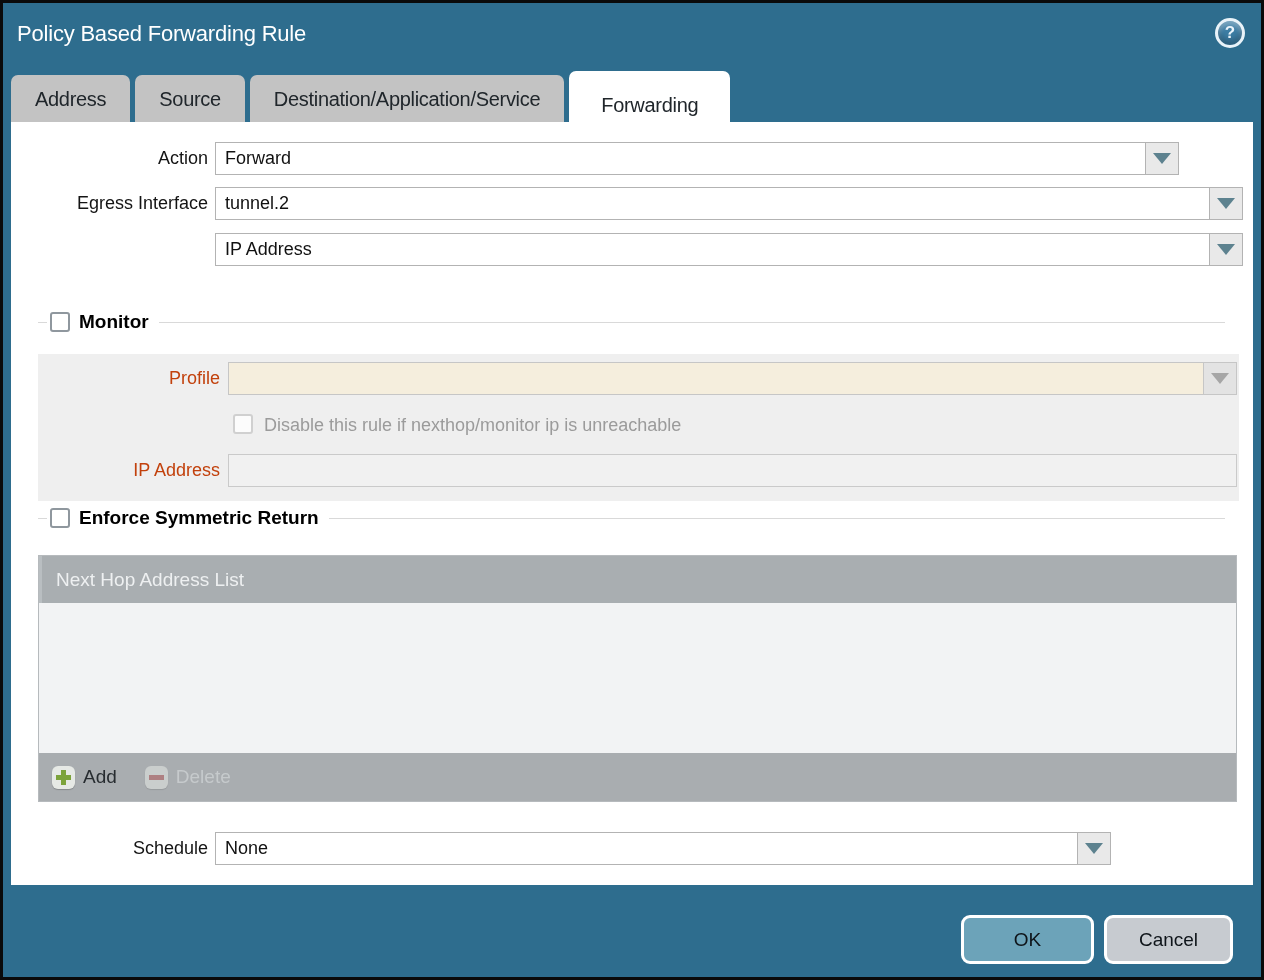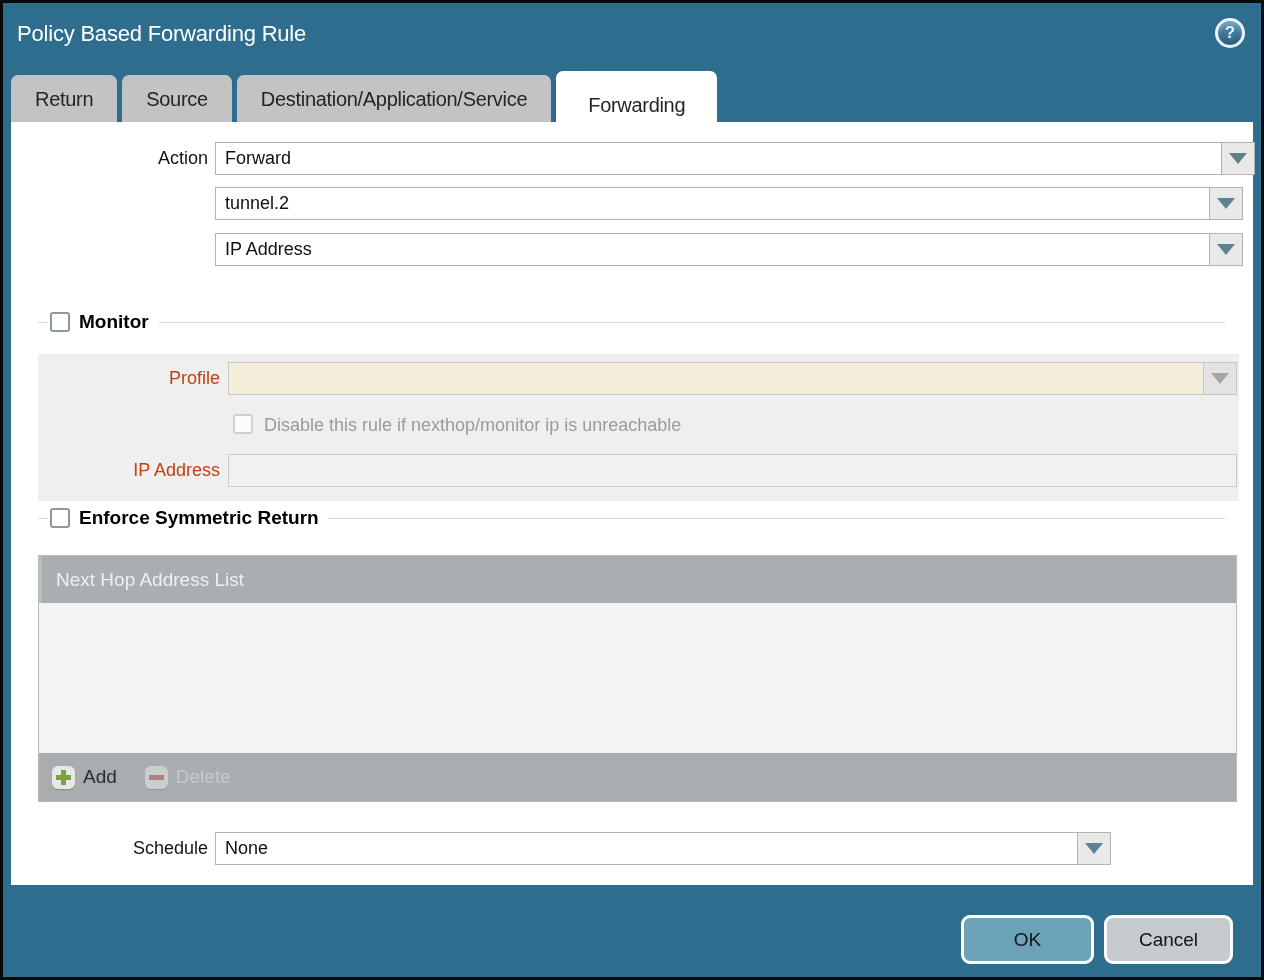--- a/index.html
+++ b/index.html
@@ -74,36 +74,37 @@
 </style>
 </head>
 <body>
 
 <div class="dialog">
 
   <div class="title">Policy Based Forwarding Rule</div>
   <div class="help">?</div>
 
   <div class="tabs">
-    <div class="tab">Return</div>
+    <div class="tab">Address</div>
     <div class="tab">Source</div>
     <div class="tab">Destination/Application/Service</div>
     <div class="tab active">Forwarding</div>
   </div>
 
   <div class="content">
 
     <div class="flabel" style="top:20px;">Action</div>
-    <div class="combo" style="left:204px; top:20px; width:1040px;">
+    <div class="combo" style="left:204px; top:20px; width:964px;">
       <input value="Forward" style="">
       <div class="dd">
           <div class="arrow"></div>
         </div>
     </div>
 
+    <div class="flabel" style="top:65px;">Egress Interface</div>
     <div class="combo" style="left:204px; top:65px; width:1028px;">
       <input value="tunnel.2" style="">
       <div class="dd">
           <div class="arrow"></div>
         </div>
     </div>
 
     <div class="combo" style="left:204px; top:111px; width:1028px;">
       <input value="IP Address" style="">
       <div class="dd">

